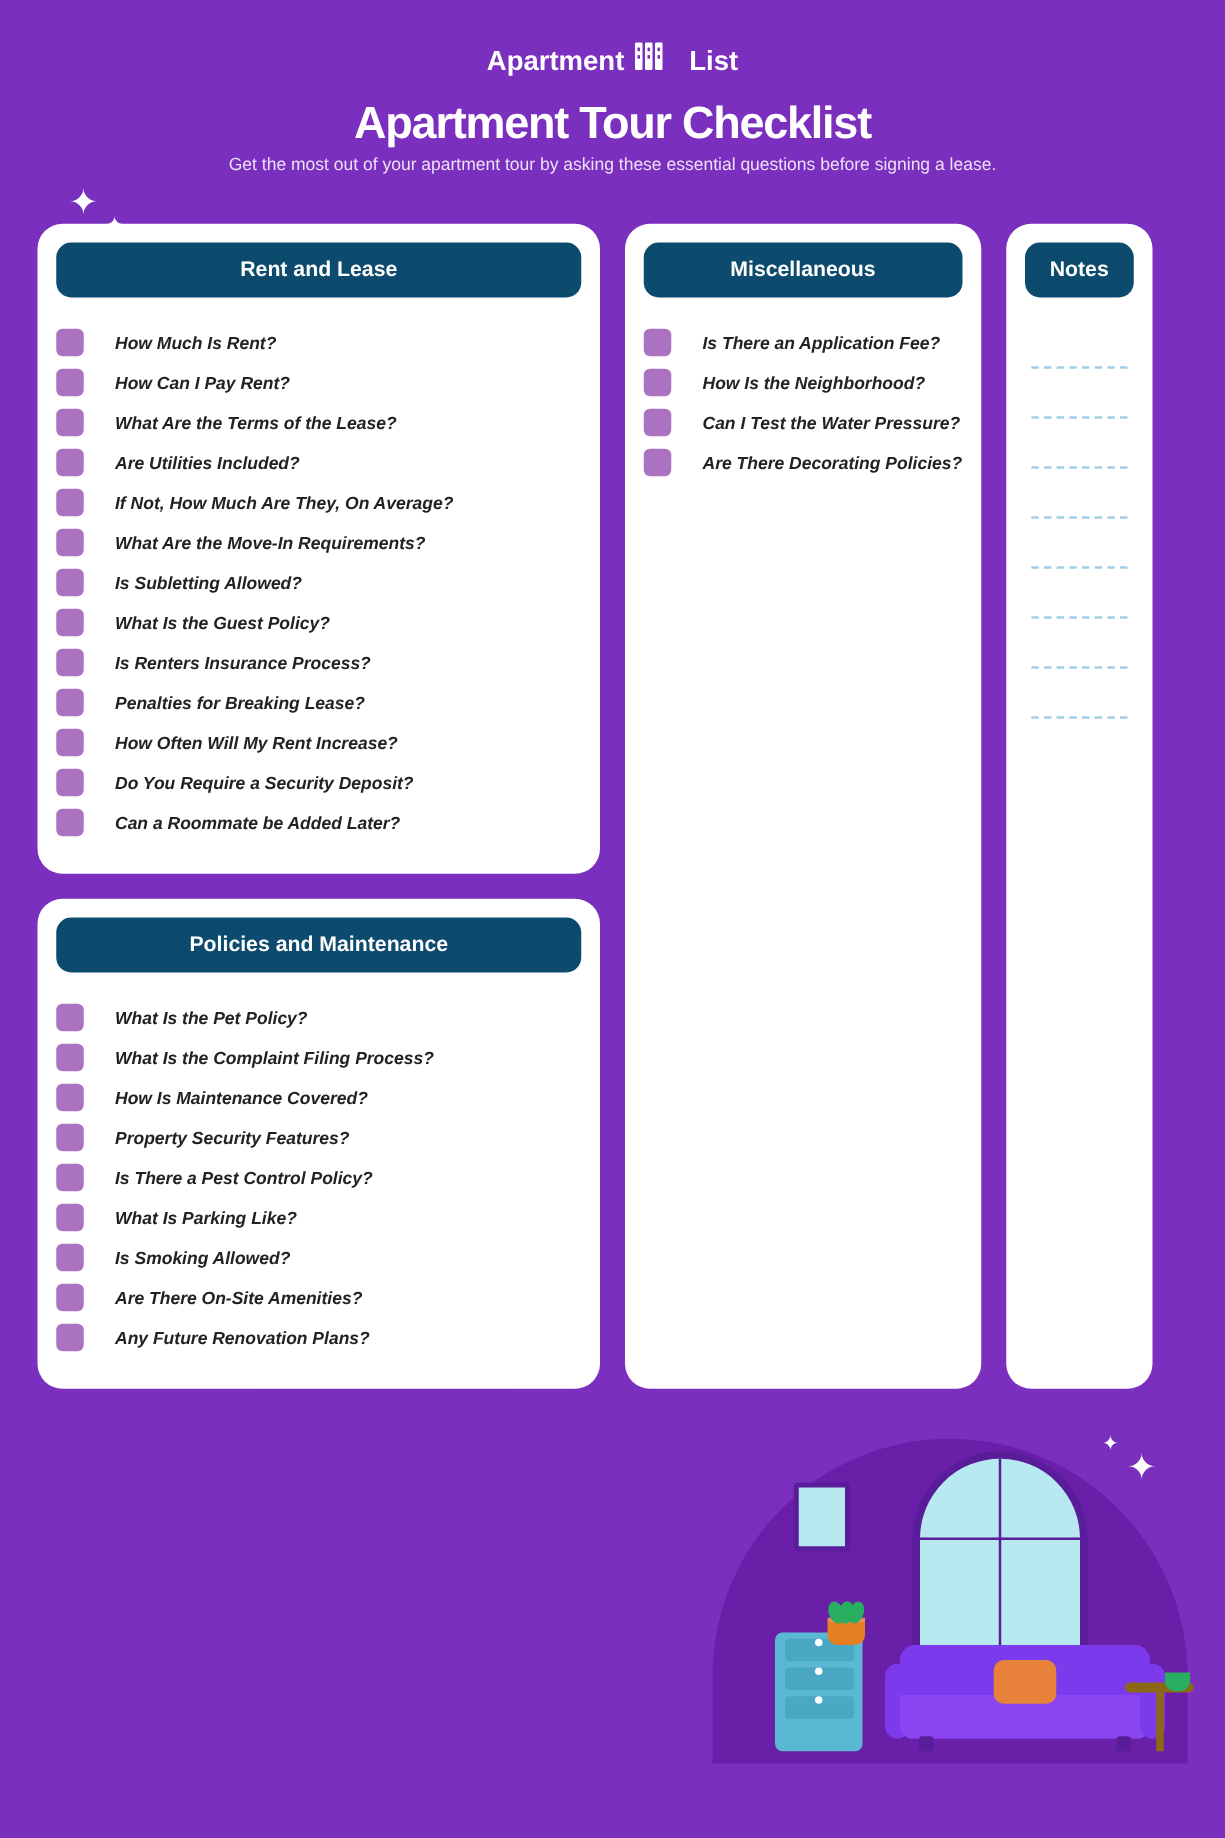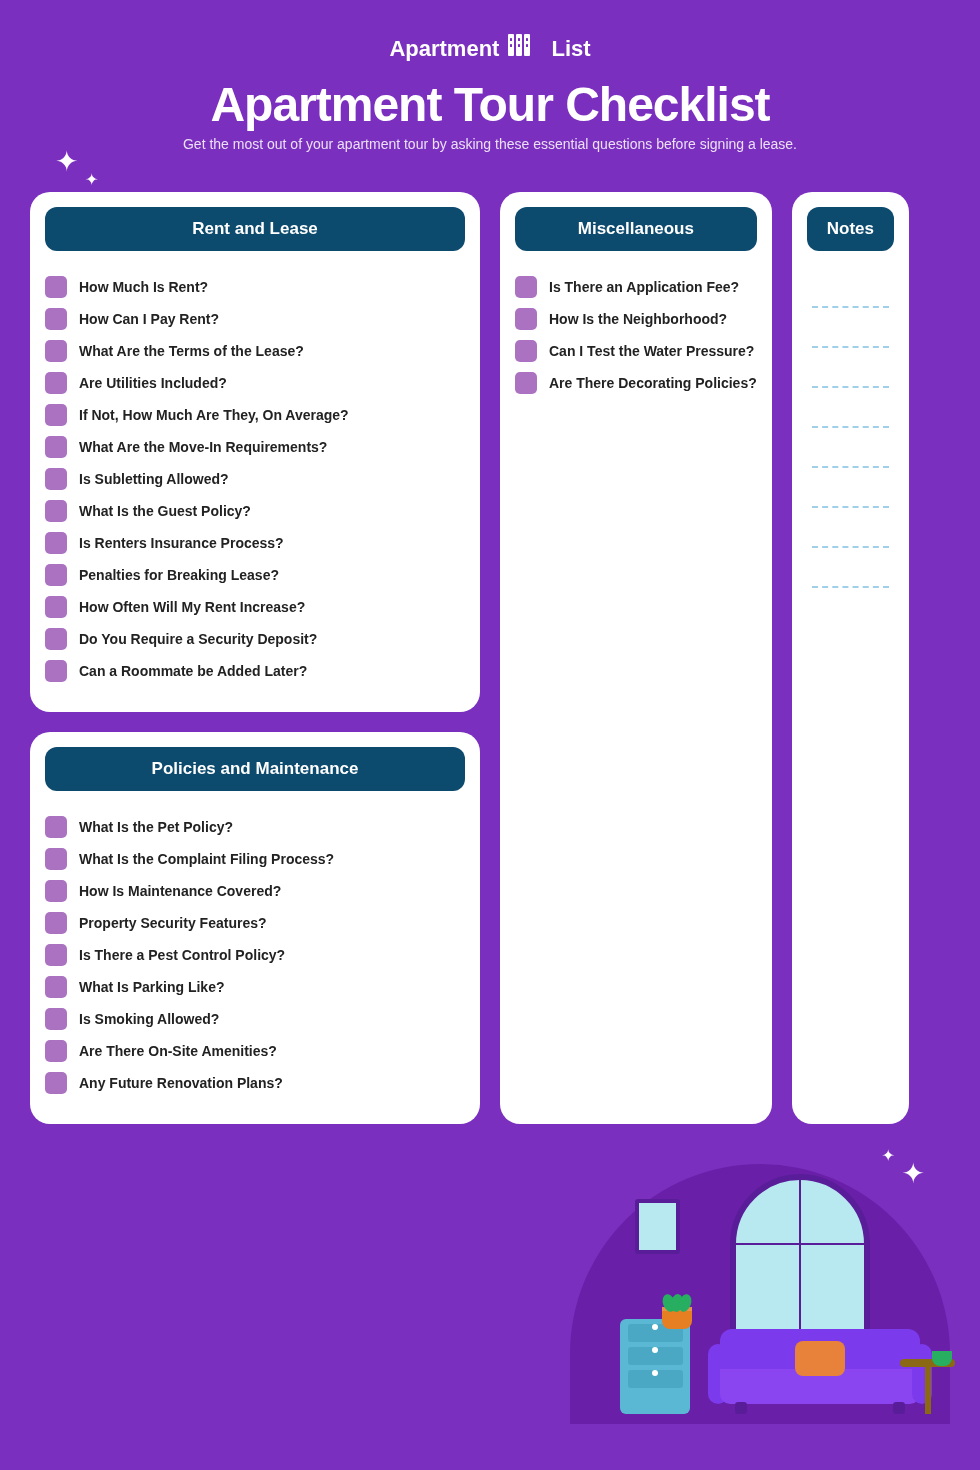--- a/index.html
+++ b/index.html
@@ -20,21 +20,21 @@
     .logo {
       display: inline-flex;
       align-items: center;
       gap: 8px;
       color: white;
       font-size: 22px;
       font-weight: bold;
     }
     .page-title {
       color: white;
-      font-size: 48px;
+      font-size: 36px;
       font-weight: 900;
       margin-top: 10px;
       letter-spacing: -1px;
     }
     .page-subtitle {
       color: rgba(255,255,255,0.85);
       font-size: 14px;
       margin-top: 4px;
       font-weight: 400;
     }
@@ -79,25 +79,26 @@
     }
 
     
     .checklist {
       list-style: none;
       padding: 5px 15px 5px 15px;
     }
     .checklist li {
       display: flex;
       align-items: center;
-      gap: 12px;
+      gap: 25px;
       padding: 5px 0;
       font-size: 14px;
       font-weight: 600;
       color: #222;
+      font-style: italic;
     }
     .checkbox {
       width: 22px;
       height: 22px;
       background: #9B59B6;
       border-radius: 5px;
       flex-shrink: 0;
       opacity: 0.85;
     }
 

